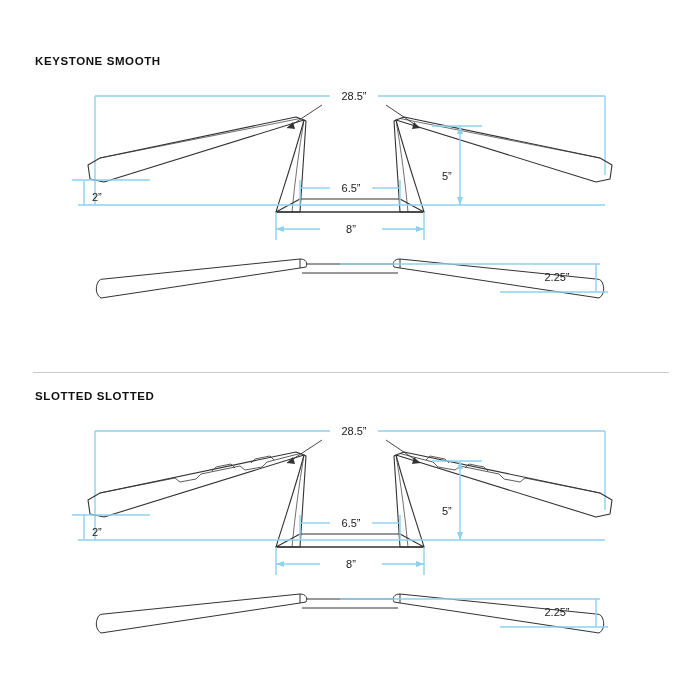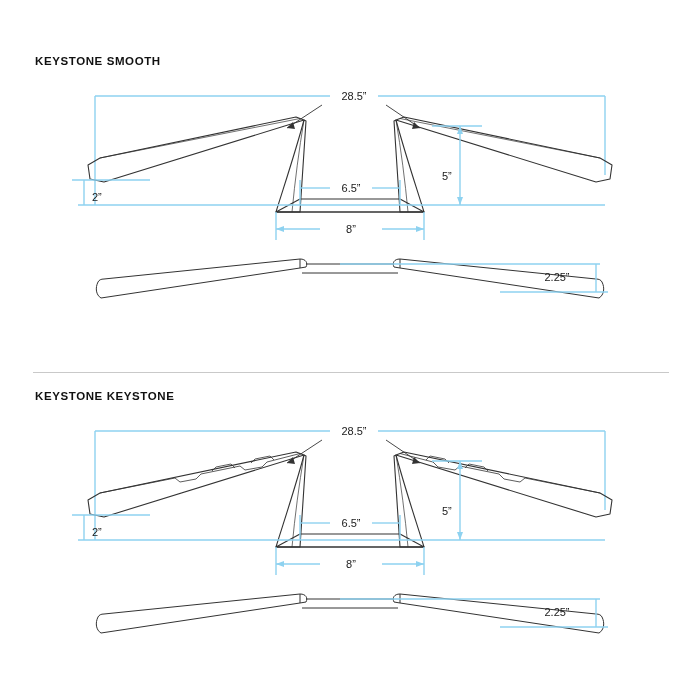--- a/index.html
+++ b/index.html
@@ -55,21 +55,21 @@
 </style>
 </head>
 <body>
 
 <div id="page">
 
   <div class="section-title" id="title-smooth">KEYSTONE SMOOTH</div>
 
   <div id="divider"></div>
 
-  <div class="section-title" id="title-slotted">KEYSTONE KEYSTONE</div>
+  <div class="section-title" id="title-slotted">SLOTTED SLOTTED</div>
 
   <svg class="drawing" id="svg-smooth" viewBox="0 0 700 700">
 
     <g id="smooth-front-dims">
 
       <line x1="95" y1="96" x2="330" y2="96" stroke="#8ed2f0" stroke-width="1.4"></line>
       <line x1="378" y1="96" x2="605" y2="96" stroke="#8ed2f0" stroke-width="1.4"></line>
 
       <line x1="95" y1="96" x2="95" y2="205" stroke="#8ed2f0" stroke-width="1.4"></line>
 

